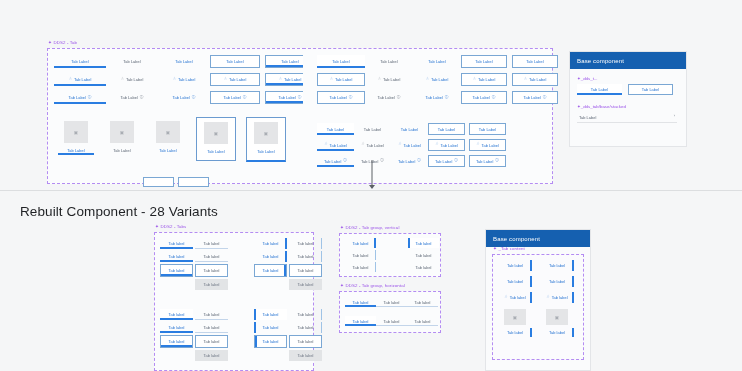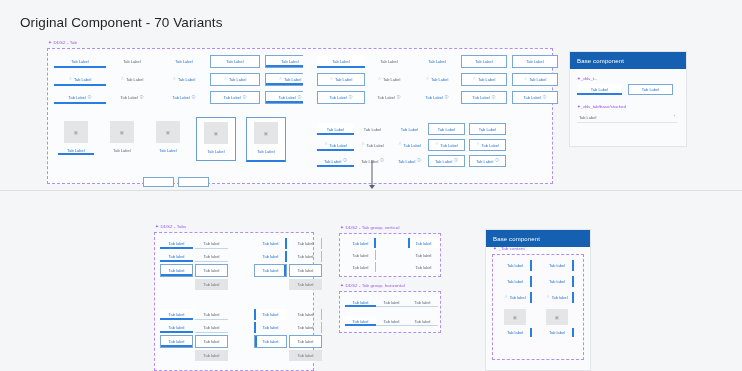--- a/index.html
+++ b/index.html
@@ -75,21 +75,20 @@
   .arrow .shaft{position:absolute;left:50%;top:0;width:1px;height:100%;background:#5c6067;transform:translateX(-50%);}
   .arrow .head{position:absolute;left:50%;bottom:-1px;transform:translateX(-50%);
     width:0;height:0;border-left:3px solid transparent;border-right:3px solid transparent;border-top:4px solid #5c6067;}
 </style>
 </head>
 <body>
 
 <div class="page">
 
   <div class="section sec-top">
-    <div class="sec-title">Original Component - 70 Variants</div>
 
     <div class="frame" style="left:47px;top:48px;width:278px;height:136px;">
       <div class="frame-label">
         <span class="dia">✦</span><span>DDS2 - Tab</span>
       </div>
 
       <div style="position:absolute;left:6px;top:6px;display:flex;gap:0;">
         <div class="tab under" style="width:52px;height:13px;">
             <span>Tab Label</span>
           </div>
@@ -343,20 +342,21 @@
       </div>
     </div>
 
     <div class="arrow" style="left:368px;top:160px;width:7px;height:28px;">
       <div class="shaft"></div>
         <div class="head"></div>
     </div>
   </div>
 
   <div class="section sec-bot">
+    <div class="sec-title">Rebuilt Component - 28 Variants</div>
 
     <div class="frame" style="left:154px;top:41px;width:160px;height:139px;">
       <div class="frame-label">
         <span class="dia">✦</span><span>DDS2 - Tabs</span>
       </div>
 
       <div style="position:absolute;left:5px;top:5px;">
         <div style="display:flex;gap:2px;margin-bottom:2px;">
           <div class="tab under" style="width:33px;height:11px;">
               <span>Tab label</span>

